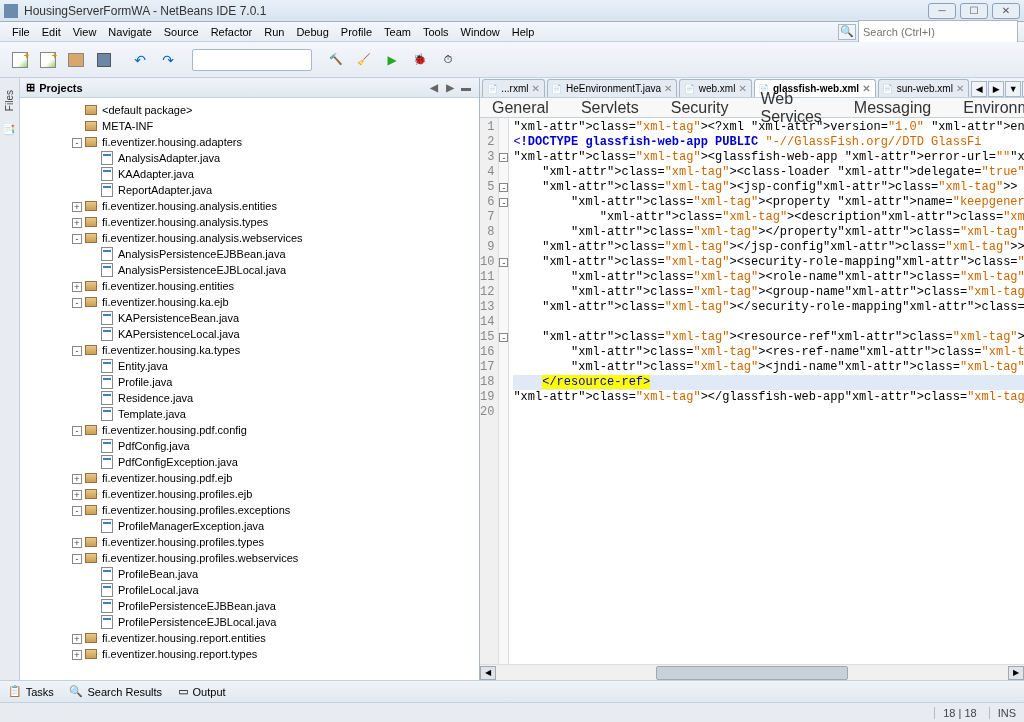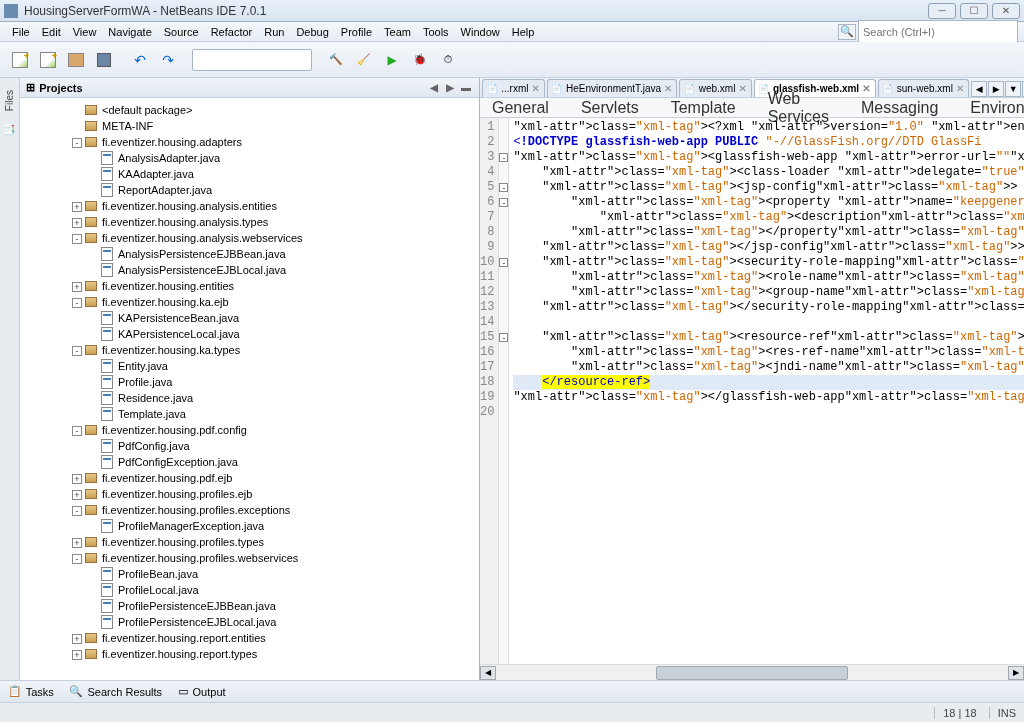--- a/index.html
+++ b/index.html
@@ -465,21 +465,21 @@
         <div class="editor-tab-nav">
           <div class="editor-nav-btn">◀</div>
           <div class="editor-nav-btn">▶</div>
           <div class="editor-nav-btn">▼</div>
           <div class="editor-nav-btn">▬</div>
         </div>
       </div>
     <div class="editor-subtabs" id="subtabs-container">
         <div class="subtab">General</div>
         <div class="subtab">Servlets</div>
-        <div class="subtab">Template</div>
+        <div class="subtab">Security</div>
         <div class="subtab">Web Services</div>
         <div class="subtab">Messaging</div>
         <div class="subtab">Environment</div>
         <div class="subtab active">XML</div>
       </div>
     <div class="code-area">
       <div class="gutter" id="gutter">
           <div>1</div>
           <div>2</div>
           <div>3</div>

